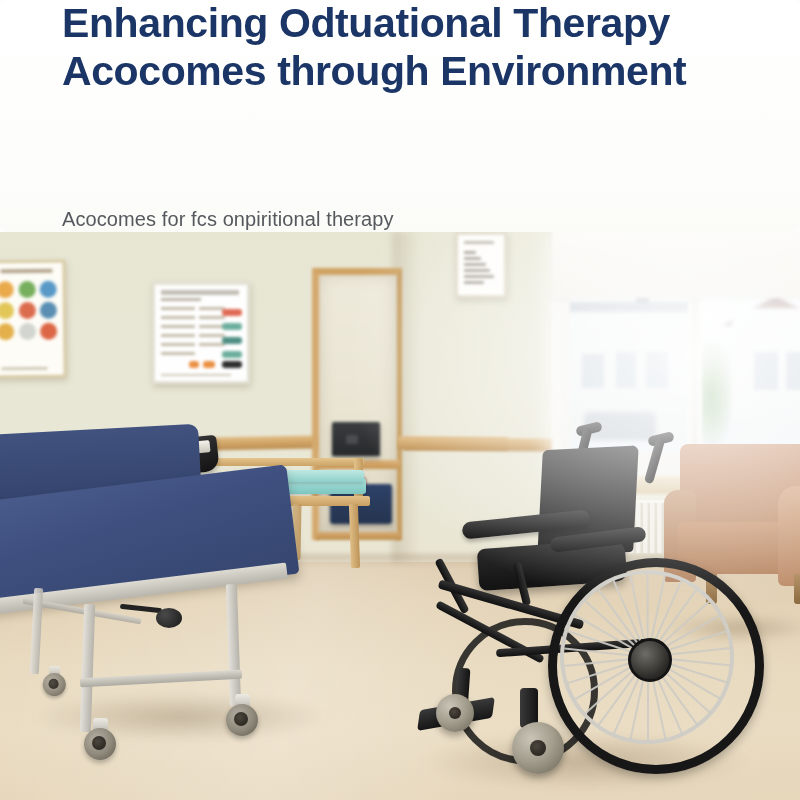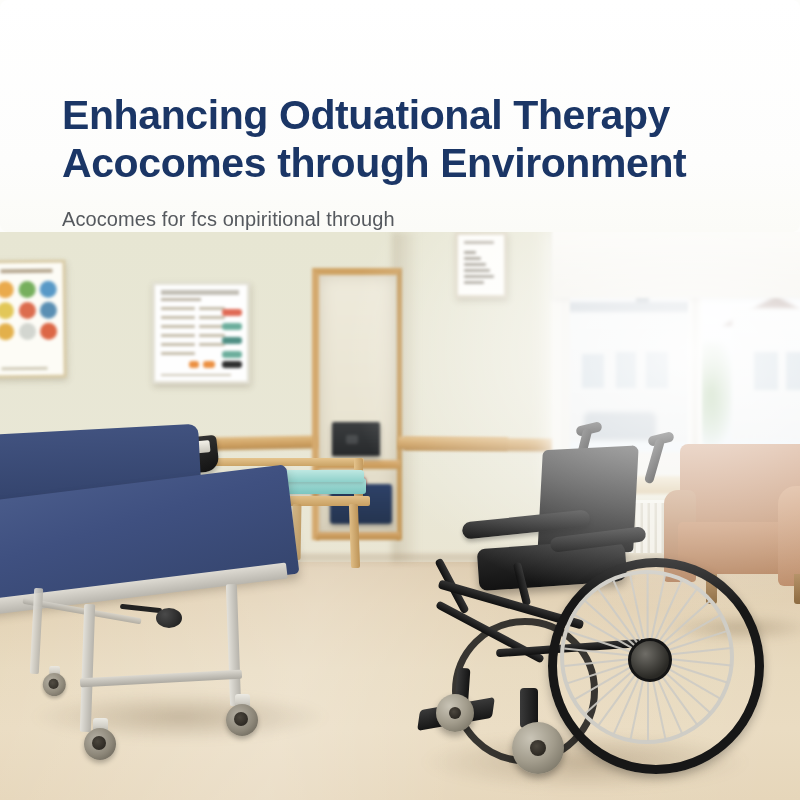--- a/index.html
+++ b/index.html
@@ -25,21 +25,21 @@
   .header {
     position: absolute;
     left: 0; top: 0;
     width: 800px;
     height: 232px;
     background: linear-gradient(180deg,#ffffff 0%, #fdfdfc 70%, #fbfbf7 100%);
     box-sizing: border-box;
     padding: 0 62px;
     display: flex;
     flex-direction: column;
-    justify-content: flex-end;
+    justify-content: space-between;
     border-radius: 8px;
   }
 
   .title {
     color: #1b3666;
     font-size: 41px;
     font-weight: 700;
     line-height: 1.17;
     letter-spacing: -0.4px;
     margin: 0 0 2px 0;
@@ -583,21 +583,21 @@
 </head>
 <body>
 
 <div class="slide">
 
   <div class="header">
     <h1 class="title">
       <span class="line">Enhancing Odtuational Therapy</span>
       <span class="line">Acocomes through Environment</span>
     </h1>
-    <p class="subtitle">Acocomes for fcs onpiritional through</p>
+    <p class="subtitle">Acocomes for fcs onpiritional therapy</p>
   </div>
 
   <div class="photo">
 
     <div class="wall"></div>
     <div class="floor"></div>
     <div class="baseboard"></div>
     <div class="floor-sheen"></div>
 
     <div class="rail rail-left bg-blur"></div>

